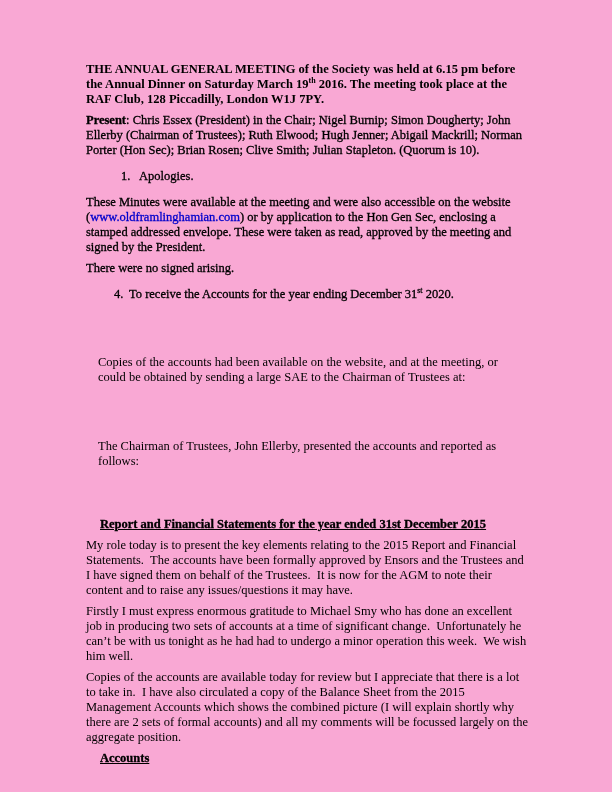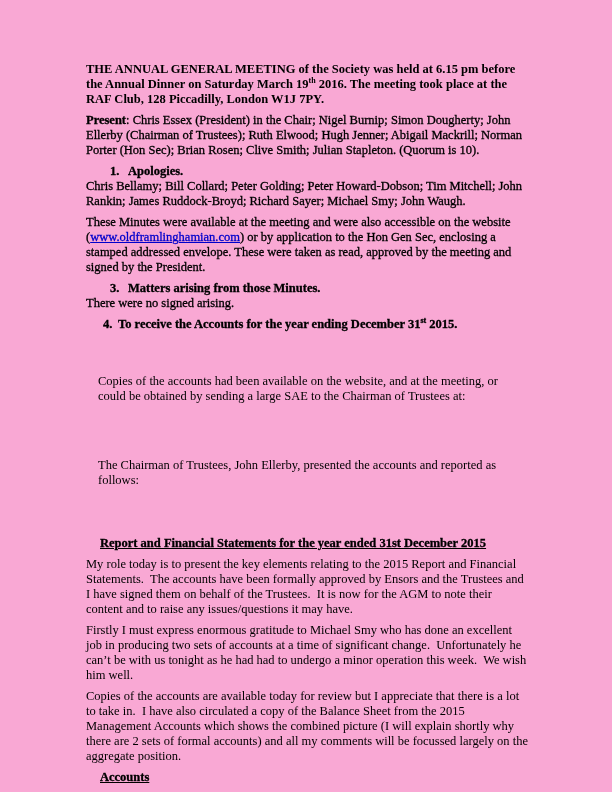--- a/index.html
+++ b/index.html
@@ -20,52 +20,50 @@
     left: 86px;
     top: 62px;
     width: 444px;
   }
   .para { margin: 0 0 6px 0; white-space: pre-wrap; }
   .tight { margin-bottom: 0; }
   .bold { font-weight: bold; }
   
   .heavy { -webkit-text-stroke: 0.3px; }
   .heading-num {
-    margin: 0;
-    font-weight: bold;
+    margin: 11px;
+    font-weight: normal;
     padding-left: 24px;
     white-space: pre-wrap;
   }
   .heading-num.item4 { padding-left: 17px; }
   .num-tab { display: inline-block; width: 18px; }
   .item4 .num-tab { width: 15px; }
   .underline { text-decoration: underline; margin-left: 14px; }
   sup { font-size: 8px; line-height: 0; vertical-align: super; }
-  a.site-link { color: #0000cc; text-decoration: underline; cursor: pointer; }
+  a.site-link { color: #0000cc; cursor: pointer; }
   .line { margin: 12px; white-space: pre-wrap; }
 </style>
 </head>
 <body>
 
 <div class="page">
   <div class="content">
 
     <p class="para bold"><span>THE ANNUAL GENERAL MEETING of the Society was held at 6.15 pm before the Annual Dinner on Saturday March 19</span><sup>th</sup><span> 2016. The meeting took place at the RAF Club, 128 Piccadilly, London W1J 7PY.</span></p>
 
     <p class="para heavy"><span class="bold">Present</span><span>: Chris Essex (President) in the Chair; Nigel Burnip; Simon Dougherty; John Ellerby (Chairman of Trustees); Ruth Elwood; Hugh Jenner; Abigail Mackrill; Norman Porter (Hon Sec); Brian Rosen; Clive Smith; Julian Stapleton. (Quorum is 10).</span></p>
 
     <p class="heading-num heavy"><span class="num-tab">1.</span><span>Apologies.</span></p>
-    <p class="para heavy">Chris Bellamy; Bill Collard; Peter Golding; Peter Howard-Dobson; Tim Mitchell; John Rankin; James Ruddock-Broyd; Richard Sayer; Michael Smy; John Waugh.</p>
 
     <p class="para heavy"><span>These Minutes were available at the meeting and were also accessible on the website (</span><a class="site-link">www.oldframlinghamian.com</a><span>) or by application to the Hon Gen Sec, enclosing a stamped addressed envelope. These were taken as read, approved by the meeting and signed by the President.</span></p>
 
-    <p class="heading-num heavy"><span class="num-tab">3.</span><span>Matters arising from those Minutes.</span></p>
     <p class="para heavy">There were no signed arising.</p>
 
-    <p class="heading-num heavy item4"><span class="num-tab">4.</span><span><span>To receive the Accounts for the year ending December 31</span><sup>st</sup><span> 2015.</span></span></p>
+    <p class="heading-num heavy item4"><span class="num-tab">4.</span><span><span>To receive the Accounts for the year ending December 31</span><sup>st</sup><span> 2020.</span></span></p>
     <div class="para">
       <p class="line">Copies of the accounts had been available on the website, and at the meeting, or could be obtained by sending a large SAE to the Chairman of Trustees at:</p>
       <p class="line">The Chairman of Trustees, John Ellerby, presented the accounts and reported as follows:</p>
     </div>
 
     <p class="para bold underline heavy">Report and Financial Statements for the year ended 31st December 2015</p>
 
 
     <p class="para">My role today is to present the key elements relating to the 2015 Report and Financial Statements.  The accounts have been formally approved by Ensors and the Trustees and I have signed them on behalf of the Trustees.  It is now for the AGM to note their content and to raise any issues/questions it may have.</p>
 

